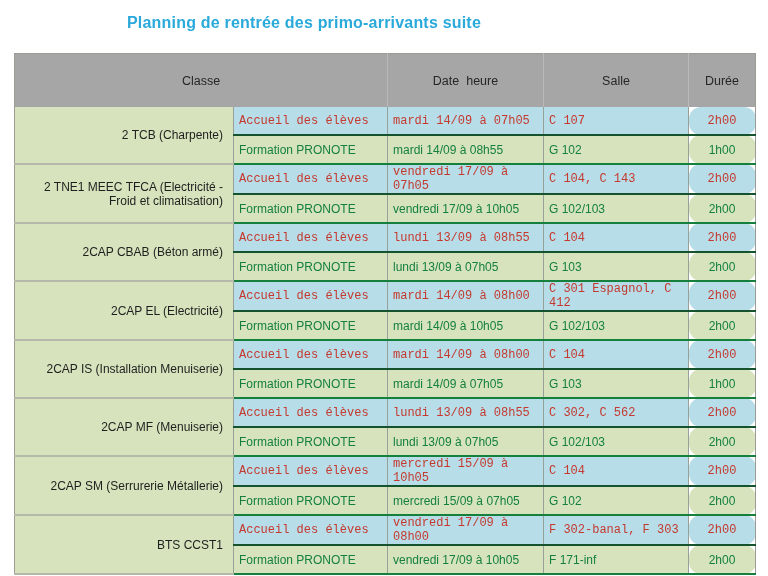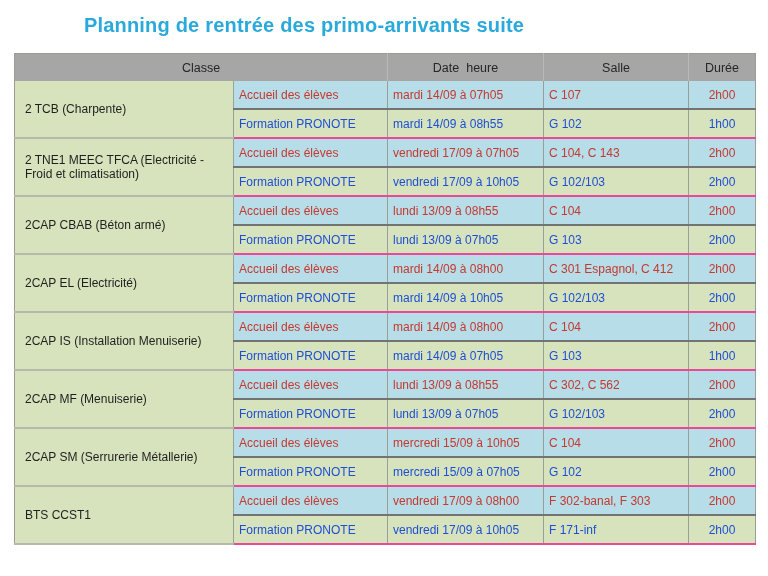--- a/index.html
+++ b/index.html
@@ -9,21 +9,21 @@
     font-family: "Liberation Sans", sans-serif;
     position: relative;
     overflow: hidden;
   }
   .title {
     position: absolute;
     top: 14px; left: 0;
     width: 608px;
     margin: 0;
     text-align: center;
-    font-size: 20px;
+    font-size: 16px;
     font-weight: 600;
     letter-spacing: 0.2px;
     color: #2aa9db;
   }
   table.planning {
     position: absolute;
     top: 53px; left: 14px;
     width: 741px;
     border-collapse: collapse;
     table-layout: fixed;
@@ -39,52 +39,53 @@
     background: #a6a6a6;
     color: #262626;
     font-weight: 400;
     font-size: 12.5px;
     height: 27px;
     text-align: center;
     border-left: 1px solid #b9b9b9;
     border-bottom: 2px solid #ededе7;
     border-bottom: 2px solid #ededе7;
     white-space: pre;
-    padding: 0;
+    padding: 13px;
   }
   th:first-child { border-left: none; }
 
   td {
     font-size: 12px;
     height: 27px;
     padding: 0 0 0 5px;
     border-left: 1px solid #97a099;
     vertical-align: middle;
     overflow: hidden;
   }
 
   .cell-classe {
     background: #d6e3bc;
     color: #1f1f1f;
-    text-align: left;
+    text-align: right;
     padding: 0 10px;
     border-left: none;
     border-bottom: 2px solid #b5b9aa;
   }
   tr.row-accueil td:not(.cell-classe) {
     background: #b6dde8;
     color: #c5392f;
-    border-bottom: 2px solid #737373;
+    border-bottom: 2px solid #14532d;
+    font-family: Liberation Mono, monospace;
   }
   tr.row-formation td:not(.cell-classe) {
     background: #d6e3bc;
-    color: #1d4ed8;
-    border-bottom: 2px solid #ec4899;
-  }
-  td.cell-duree { text-align: center; padding: 0; }
+    color: #15803d;
+    border-bottom: 2px solid #15803d;
+  }
+  td.cell-duree { text-align: center; padding: 0; border-radius: 12px; }
 </style>
 </head>
 <body>
 
 <h1 class="title">Planning de rentrée des primo-arrivants suite</h1>
 
 <table class="planning">
   <colgroup>
     <col class="c-classe">
       <col class="c-label">

